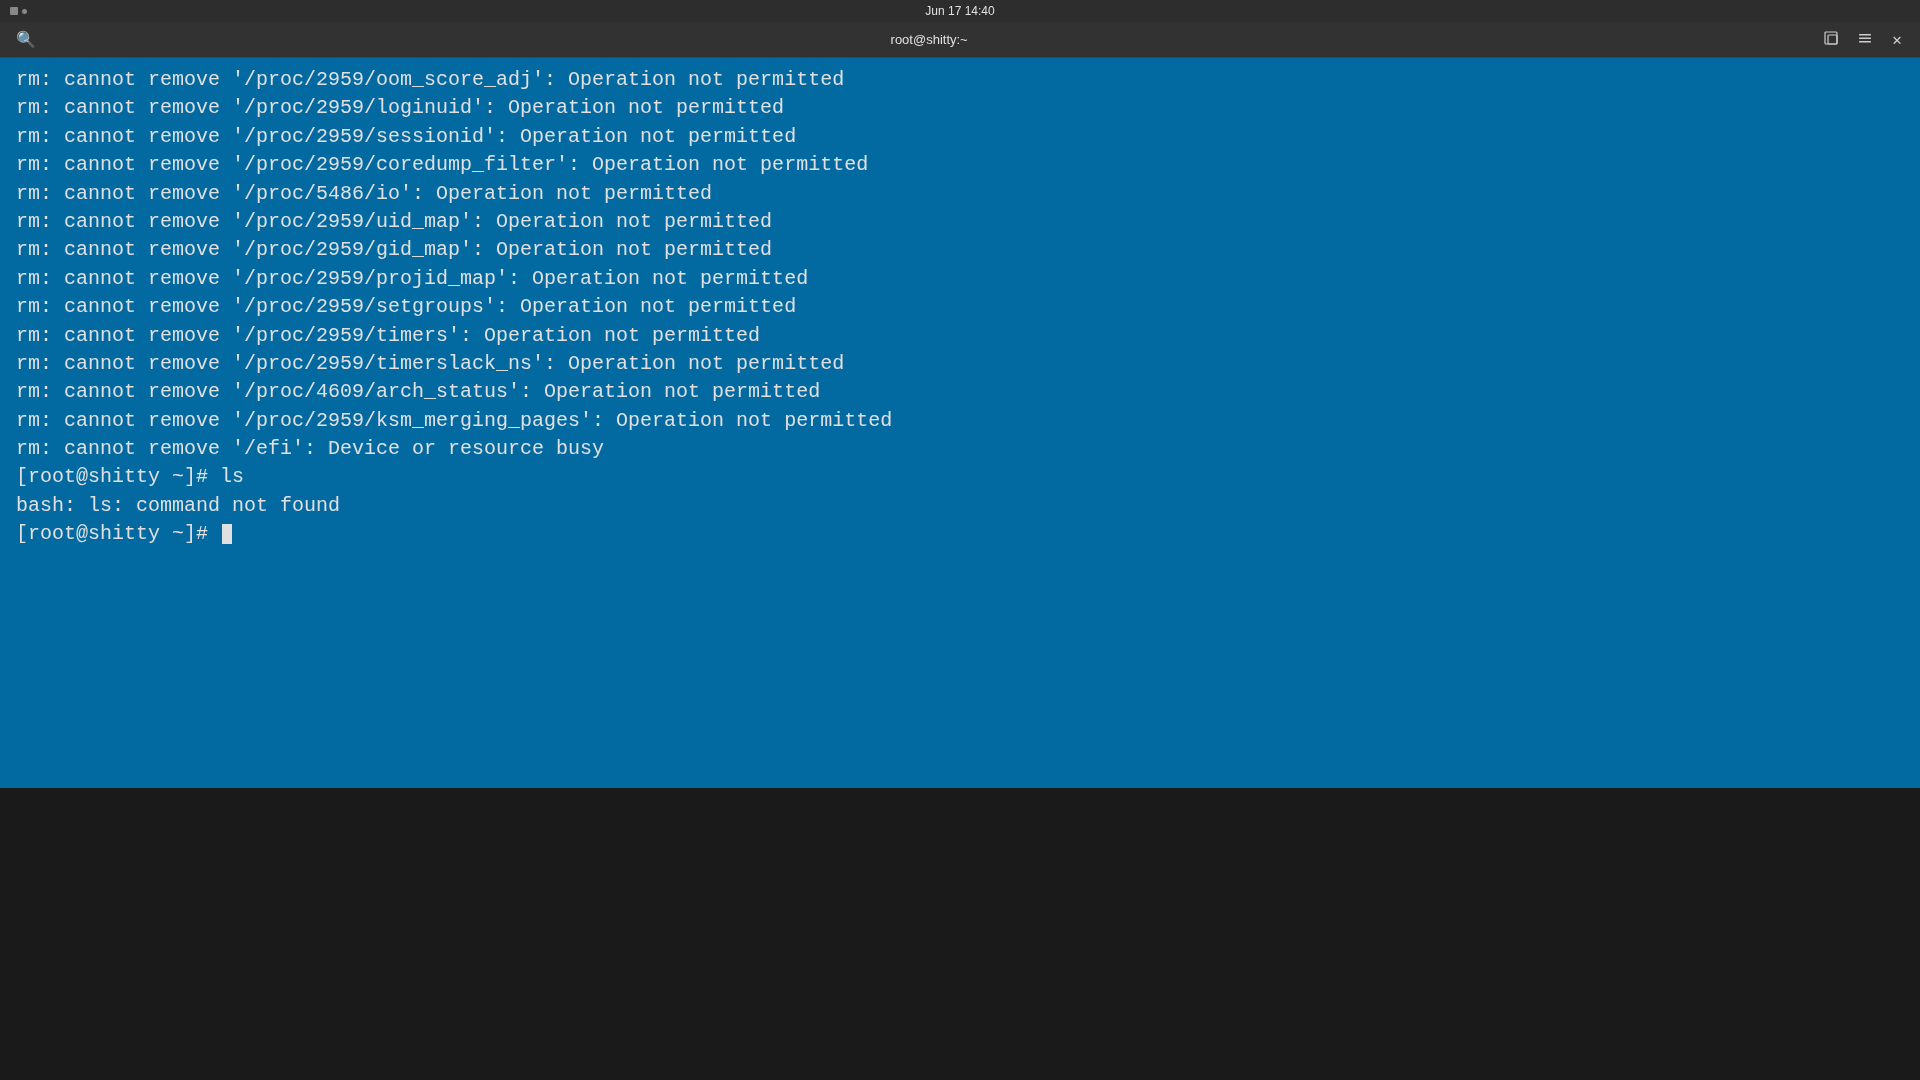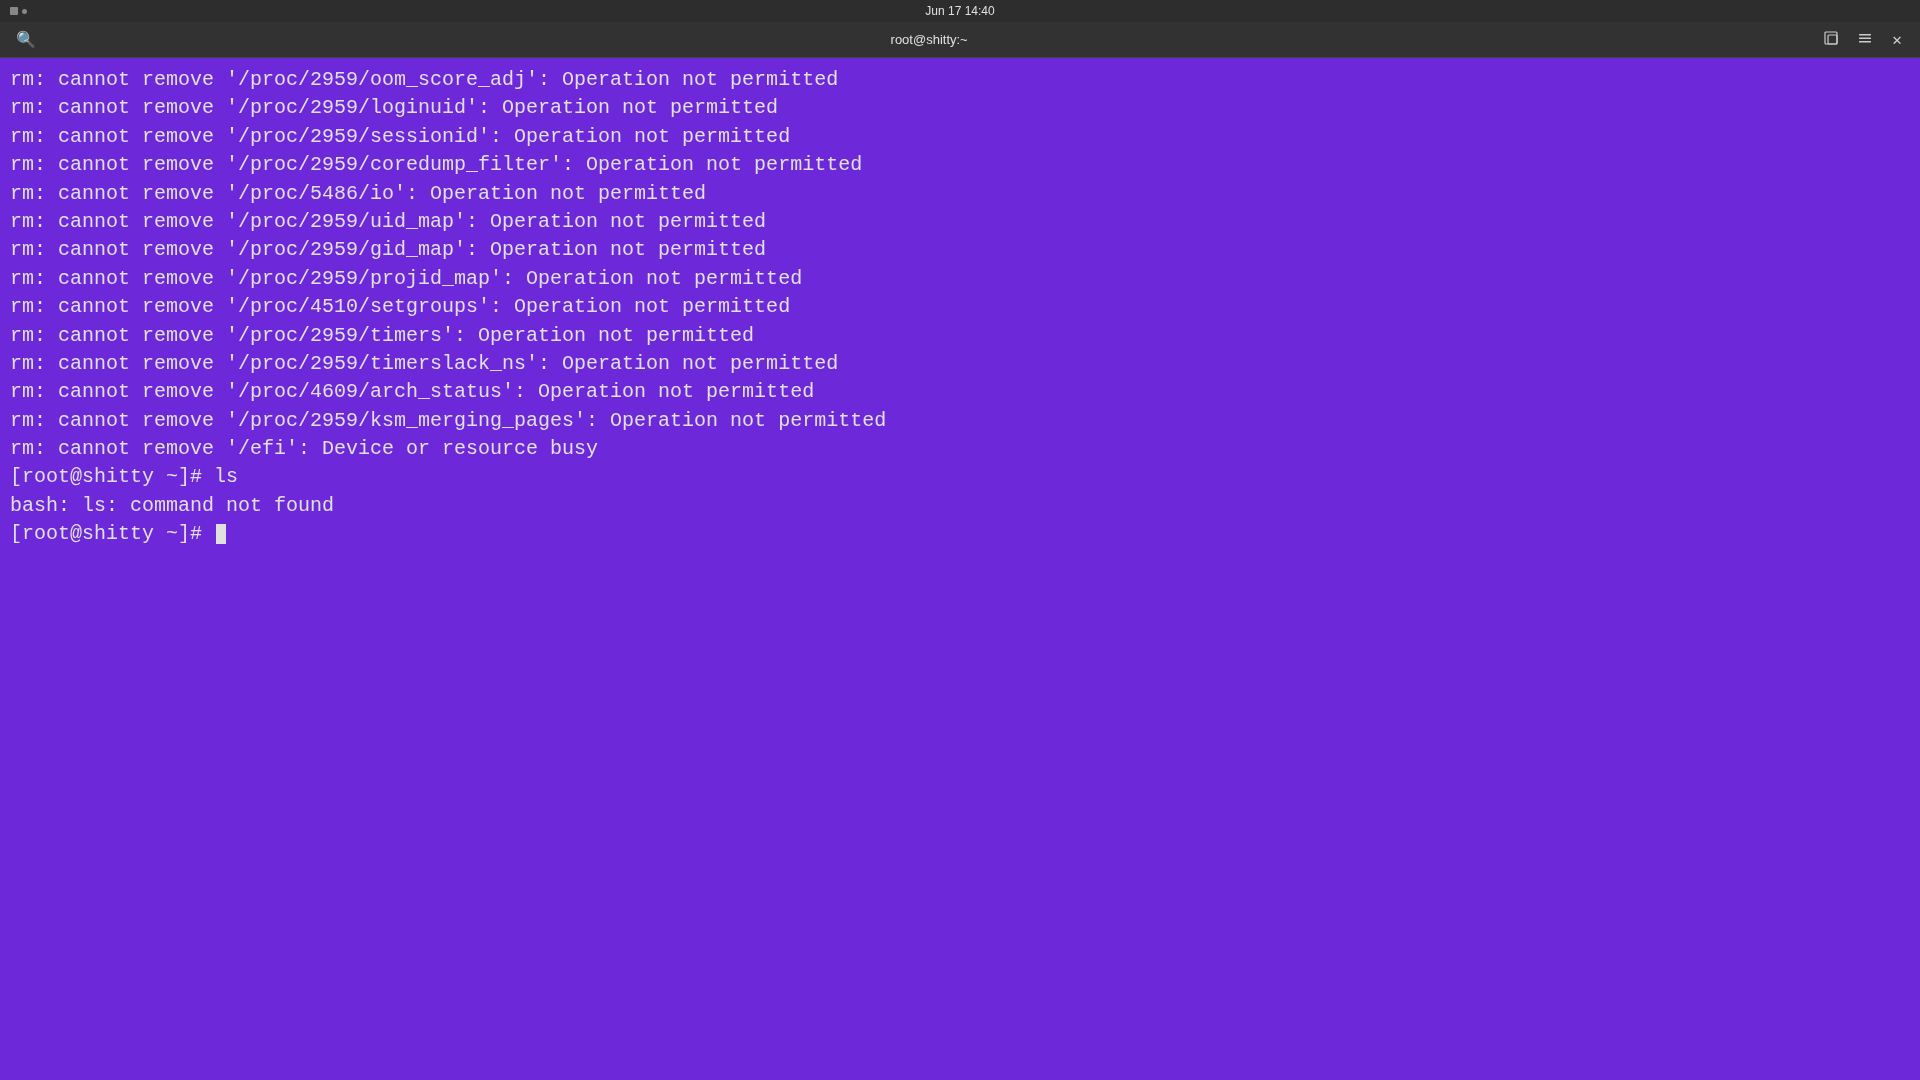--- a/index.html
+++ b/index.html
@@ -11,21 +11,21 @@
     body {
       width: 1920px;
       height: 1080px;
       background: #1a1a1a;
       font-family: 'Courier New', Courier, monospace;
       overflow: hidden;
     }
 
     .window {
       width: 1920px;
-      height: 1080px;
+      height: 788px;
       background: #1c1c1c;
       display: flex;
       flex-direction: column;
     }
 
     .system-bar {
       background: #2d2d2d;
       height: 22px;
       display: flex;
       align-items: center;
@@ -100,22 +100,22 @@
     .title-btn {
       color: #ccc;
       font-size: 14px;
       cursor: pointer;
       padding: 4px 6px;
       border-radius: 3px;
     }
 
     .terminal-body {
       flex: 1;
-      background: #6d28d9;
-      padding: 8px 10px;
+      background: #0369a1;
+      padding: 8px 16px;
       overflow: hidden;
       font-size: 20px;
       line-height: 1.4;
       color: #e0e0e0;
     }
 
     .terminal-line {
       white-space: pre;
       font-family: 'Courier New', Courier, monospace;
       font-size: 20px;
@@ -181,21 +181,21 @@
 
   <div class="terminal-body">
     <div class="terminal-line">rm: cannot remove '/proc/2959/oom_score_adj': Operation not permitted</div>
     <div class="terminal-line">rm: cannot remove '/proc/2959/loginuid': Operation not permitted</div>
     <div class="terminal-line">rm: cannot remove '/proc/2959/sessionid': Operation not permitted</div>
     <div class="terminal-line">rm: cannot remove '/proc/2959/coredump_filter': Operation not permitted</div>
     <div class="terminal-line">rm: cannot remove '/proc/5486/io': Operation not permitted</div>
     <div class="terminal-line">rm: cannot remove '/proc/2959/uid_map': Operation not permitted</div>
     <div class="terminal-line">rm: cannot remove '/proc/2959/gid_map': Operation not permitted</div>
     <div class="terminal-line">rm: cannot remove '/proc/2959/projid_map': Operation not permitted</div>
-    <div class="terminal-line">rm: cannot remove '/proc/4510/setgroups': Operation not permitted</div>
+    <div class="terminal-line">rm: cannot remove '/proc/2959/setgroups': Operation not permitted</div>
     <div class="terminal-line">rm: cannot remove '/proc/2959/timers': Operation not permitted</div>
     <div class="terminal-line">rm: cannot remove '/proc/2959/timerslack_ns': Operation not permitted</div>
     <div class="terminal-line">rm: cannot remove '/proc/4609/arch_status': Operation not permitted</div>
     <div class="terminal-line">rm: cannot remove '/proc/2959/ksm_merging_pages': Operation not permitted</div>
     <div class="terminal-line">rm: cannot remove '/efi': Device or resource busy</div>
     <div class="terminal-line">[root@shitty ~]# ls</div>
     <div class="terminal-line">bash: ls: command not found</div>
     <div class="prompt-line">
       <span class="terminal-line">[root@shitty ~]# </span>
       <span class="cursor"></span>

